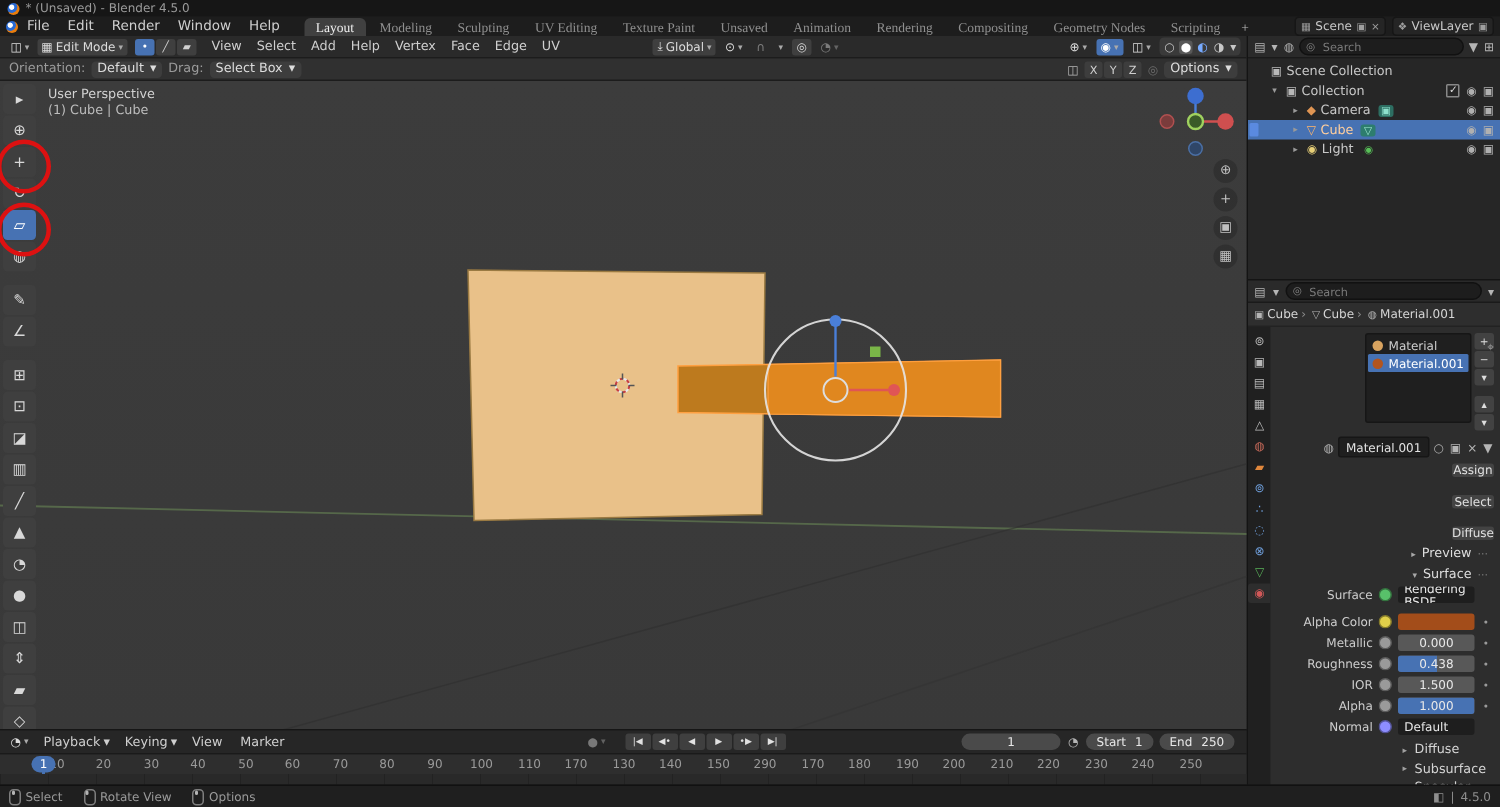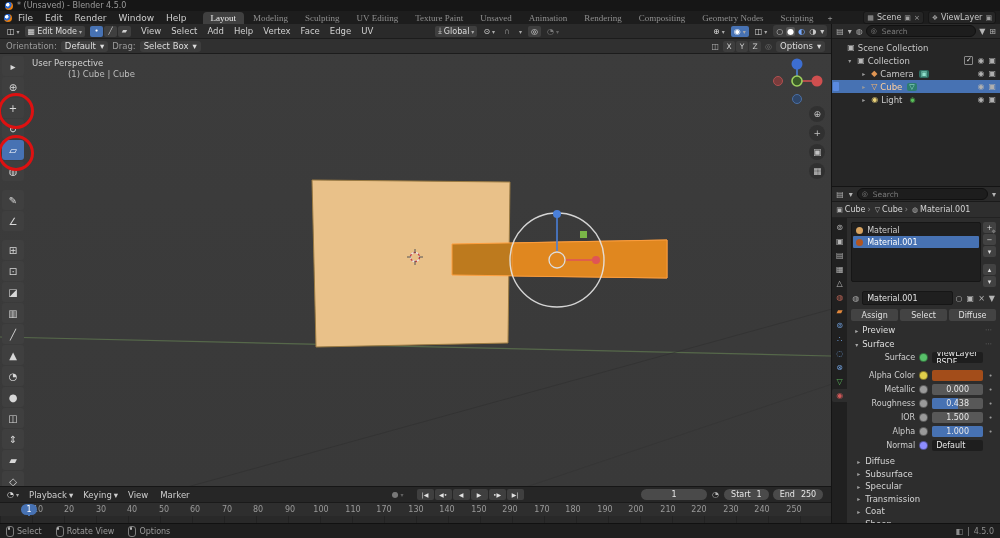--- a/index.html
+++ b/index.html
@@ -46,21 +46,21 @@
   .axbtn{width:12px;height:11px;background:#3d3d3d;border-radius:2px;display:flex;align-items:center;justify-content:center;font-size:7.5px;color:#cfcfcf;}
   
   .viewport{flex:1;position:relative;background:linear-gradient(#3c3c3c,#393939);overflow:hidden;}
   .tools{position:absolute;left:2px;top:2px;display:flex;flex-direction:column;gap:1px;z-index:10;}
   .tool{width:22px;height:20px;background:#3f3f3f;border-radius:3px;display:flex;align-items:center;justify-content:center;
         font-size:10px;color:#d8d8d8;position:relative;}
   .tool.active{background:var(--accent);color:#fff;}
   .tool.gap{margin-top:8px;}
   .ann-ring{position:absolute;width:30px;height:30px;border:3px solid var(--annotation-red);border-radius:50%;z-index:40;pointer-events:none;}
   .vp-text{position:absolute;left:32px;top:4px;line-height:11px;color:#d2d2d2;font-size:8.5px;z-index:5;}
-  .vp-text .l2{color:#bdbdbd;margin-left:36px;}
+  .vp-text .l2{color:#bdbdbd;}
   .navbtns{position:absolute;right:6px;top:52px;display:flex;flex-direction:column;gap:3px;z-index:6;}
   .navbtn{width:16px;height:16px;border-radius:50%;background:rgba(42,42,42,.6);color:#c2c2c2;display:flex;align-items:center;justify-content:center;font-size:9px;}
   svg.scene{position:absolute;inset:0;}
   
   .timeline{height:37px;display:flex;flex-direction:column;border-top:1px solid #161616;}
   .tl-header{height:15px;background:#262626;display:flex;align-items:center;gap:2px;padding:0 4px;border-bottom:1px solid #1a1a1a;}
   .tl-menus{display:flex;}
   .tl-menus .menu-item{font-size:8.5px;padding:0 5px;display:flex;align-items:center;gap:2px;}
   .transport{display:flex;gap:1px;margin-left:8px;}
   .tpbtn{min-width:13px;height:11px;background:#3f3f3f;border-radius:2px;display:flex;align-items:center;justify-content:center;font-size:6px;color:#e2e2e2;padding:0 2px;}
@@ -102,33 +102,33 @@
   .pr-breadcrumb{height:15px;background:#2e2e2e;display:flex;align-items:center;gap:2px;padding:0 4px;font-size:8px;color:#d5d5d5;border-bottom:1px solid #222;}
   .crumb{display:flex;align-items:center;gap:2px;}
   .crumb .sep{color:#8a8a8a;margin-right:2px;}
   .crumb .sep:empty{display:none;}
   .crumb .cic{color:#b5b5b5;font-size:7px;}
   .pr-pin{margin-left:auto;color:#9a9a9a;font-size:8px;}
   .pr-body{flex:1;display:flex;min-height:0;}
   .pr-tabs{width:15px;background:#202020;display:flex;flex-direction:column;align-items:center;padding-top:3px;gap:1px;}
   .pr-tab{width:15px;height:13px;display:flex;align-items:center;justify-content:center;font-size:8px;color:var(--c);}
   .pr-tab.active{background:#2d2d2d;border-radius:2px 0 0 2px;}
-  .pr-content{flex:1;background:#2d2d2d;position:relative;padding:4px 2px 0 2px;display:flex;flex-direction:column;min-width:0;}
+  .pr-content{flex:1;background:#2d2d2d;position:relative;padding:4px 2px 0 2px;display:flex;flex-direction:column;min-width:0;align-items:flex-end;}
   .slots{display:flex;gap:2px;margin:0 2px;}
   .slot-list{flex:1;background:#1f1f1f;border:1px solid #161616;border-radius:2px;height:56px;padding:1px;}
   .slot{height:12px;display:flex;align-items:center;gap:4px;padding:0 3px;border-radius:1px;font-size:8px;color:#cfcfcf;}
   .slot.selected{background:var(--accent);color:#fff;}
   .slot .dot{width:7px;height:7px;border-radius:50%;background:var(--dot);}
   .slot-side{width:13px;display:flex;flex-direction:column;gap:1px;}
   .ssbtn{width:13px;height:11px;background:#424242;border-radius:2px;display:flex;align-items:center;justify-content:center;font-size:7px;color:#ddd;}
   .ssbtn.sp{margin-top:6px;}
   .browser-row{display:flex;align-items:center;gap:2px;margin:4px 2px 0 2px;}
   .br-field{flex:1;background:#1f1f1f;border:1px solid #161616;border-radius:2px;height:12px;display:flex;align-items:center;padding:0 4px;font-size:8px;color:#e2e2e2;}
   .mini{color:#b5b5b5;font-size:8px;padding:0 1px;}
-  .actions{display:flex;gap:2px;margin:4px 2px 0 2px;}
+  .actions{display:flex;gap:12px;margin:4px 2px 0 2px;flex-direction:column;}
   .act{flex:1;background:#434343;border-radius:2px;height:12px;display:flex;align-items:center;justify-content:center;font-size:8px;color:#e0e0e0;}
   .panel-h{height:13px;display:flex;align-items:center;gap:4px;padding:0 6px;margin-top:4px;font-size:8.5px;color:#dedede;}
   .panel-h .exp{font-size:6px;color:#a8a8a8;}
   .panel-h .grip{margin-left:auto;color:#777;font-size:7px;}
   .surf{padding:2px 4px 0 4px;}
   .srow{display:flex;align-items:center;height:13px;margin-bottom:1px;gap:4px;}
   .srow .lab{width:62px;text-align:right;color:#cdcdcd;font-size:8px;flex:none;}
   .srow .sock{width:7px;height:7px;border-radius:50%;background:var(--sock);border:1px solid rgba(0,0,0,.4);flex:none;}
   .srow .fld{flex:1;height:11px;border-radius:2px;background:#1e1e1e;display:flex;align-items:center;justify-content:flex-start;padding:0 4px;font-size:8px;color:#e8e8e8;position:relative;overflow:hidden;}
   .srow .fld.slider{background:#585858;justify-content:center;}
@@ -681,21 +681,21 @@
           <div class="panel-h">
             <span class="exp">▾</span>
             <span>Surface</span>
             <span class="grip">⋯</span>
           </div>
           <div class="surf">
             <div class="srow gap-after" style="--sock:#58c06a">
               <span class="lab">Surface</span>
               <span class="sock"></span>
               <span class="fld">
-                  <span>ViewLayer BSDF</span>
+                  <span>Rendering BSDF</span>
                 </span>
               <span class="sfx"></span>
             </div>
             <div class="srow" style="--sock:#e0cf4a">
               <span class="lab">Alpha Color</span>
               <span class="sock"></span>
               <span class="fld swatch"></span>
               <span class="sfx">•</span>
             </div>
             <div class="srow" style="--sock:#9a9a9a">

